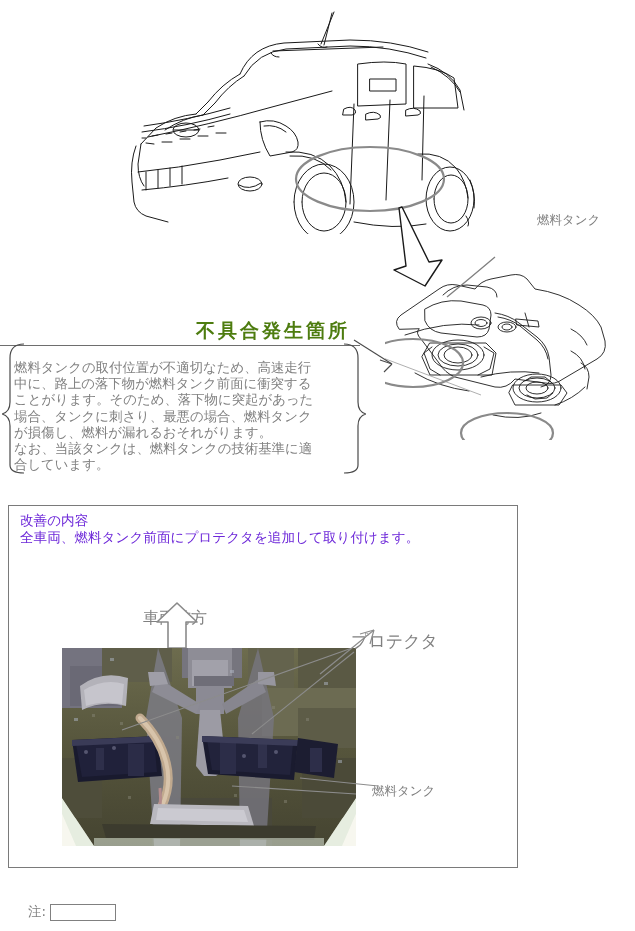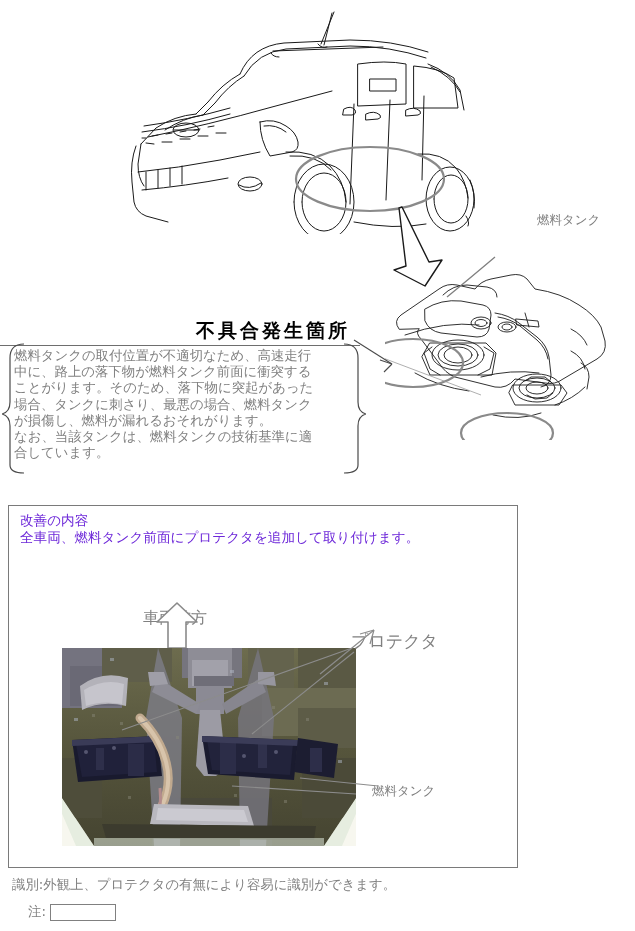--- a/index.html
+++ b/index.html
@@ -11,42 +11,42 @@
     overflow:hidden;
     color:#808080;
   }
   .page{position:absolute;left:0;top:0;width:635px;height:796px;text-decoration:underline;}
   .abs{position:absolute;}
 
   
   .jp{font-family:"DejaVu Sans","Liberation Sans",sans-serif;color:#808080;}
   .label-sm{font-size:12.5px;line-height:1.2;white-space:nowrap;}
   .section-head{
-    font-size:19px;font-weight:bold;color:#000000;
+    font-size:19px;font-weight:bold;color:#4d7c0f;
     letter-spacing:3px;white-space:nowrap;
   }
 
   
   #car-illustration{left:118px;top:4px;width:360px;height:230px;}
   #tank-illustration{left:385px;top:255px;width:250px;height:185px;}
   #transfer-arrow{left:378px;top:198px;width:120px;height:95px;}
 
   
   #defect-header{left:196px;top:318px;}
   #defect-underline{
     left:0px;top:345px;width:360px;height:0;
     border-top:1px solid #6e6e6e;
   }
 
   
   #defect-bubble{
     left:2px;top:340px;width:364px;height:137px;
   }
   #defect-text{
-    left:14px;top:348px;width:342px;
+    left:14px;top:360px;width:342px;
     font-size:13.4px;line-height:16.2px;
     color:#808080;white-space:pre-line;
     letter-spacing:0px;
   }
   #bubble-leader{left:352px;top:338px;width:60px;height:45px;}
 
   
   #improvement-box{
     left:8px;top:505px;width:510px;height:363px;
     border:1px solid #7a7a7a;
@@ -365,20 +365,19 @@
   <svg class="abs" id="protector-leader" viewBox="0 0 60 48">
     <path d="M2 46 L56 2" stroke="#8c8c8c" stroke-width="1.2" fill="none"></path>
     <path d="M56 2 L42 6 M56 2 L52 16" stroke="#8c8c8c" stroke-width="1.2" fill="none"></path>
   </svg>
 
   <div class="abs jp label-sm" id="tank-label-2">燃料タンク</div>
   <svg class="abs" id="tank-leader-2" viewBox="0 0 80 30">
     <path d="M0 8 L78 16" stroke="#8c8c8c" stroke-width="1.2" fill="none"></path>
   </svg>
 
-  <div class="abs jp" id="identify-note">識別:外観上、プロテクタの有無により容易に識別ができます。</div>
 
   <div class="abs jp" id="legend-row">
     <span class="legend-txt">注:</span>
     <span id="legend-swatch"></span>
   </div>
 
 </div>
 
 </body></html>

